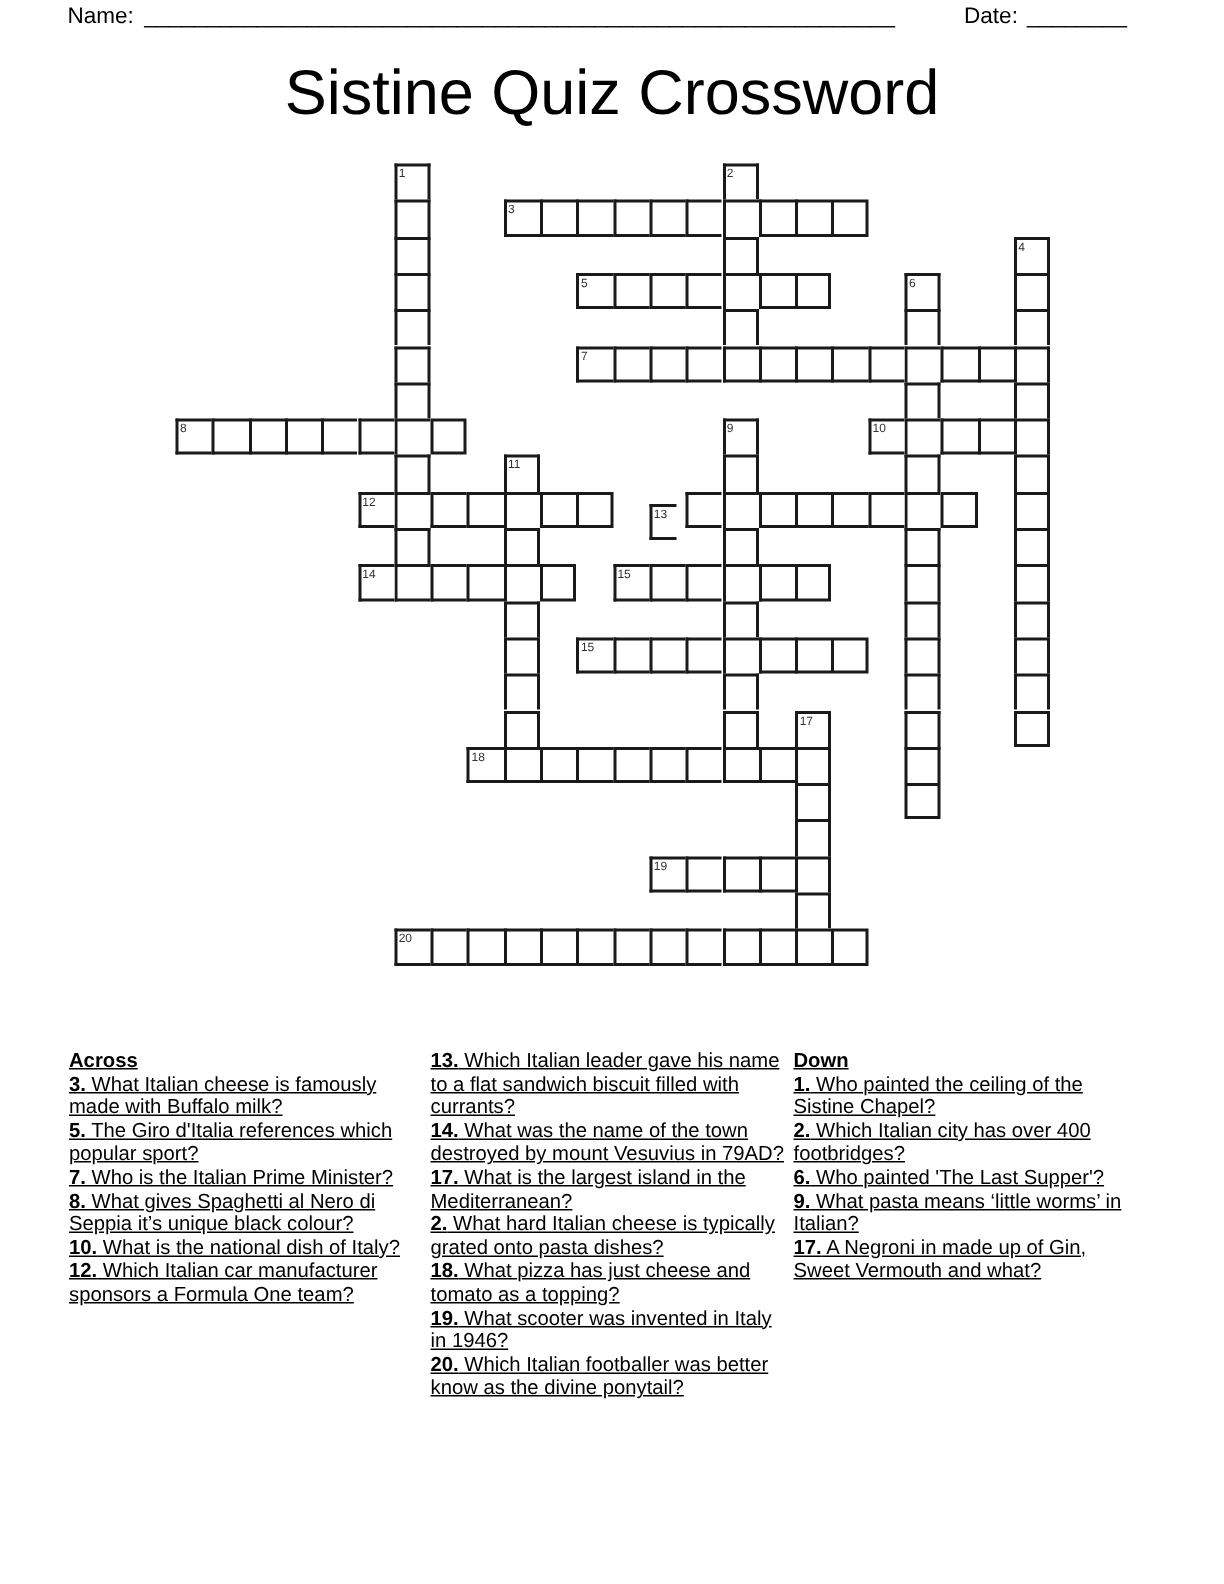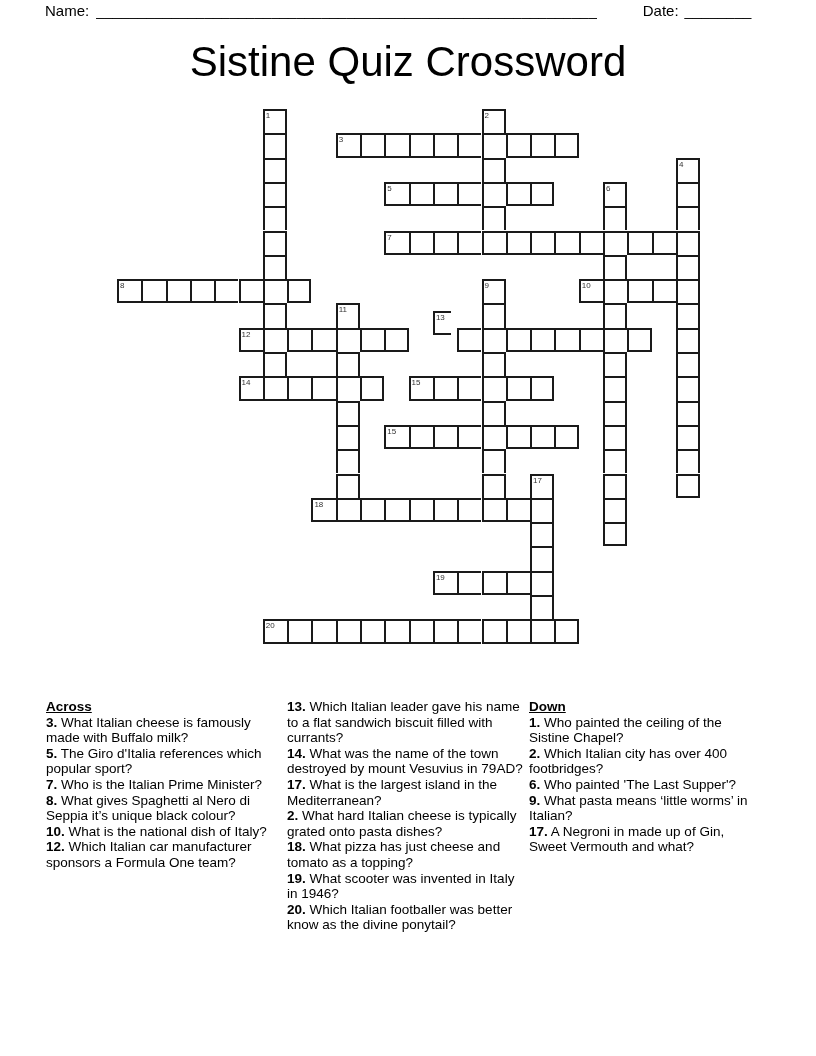--- a/index.html
+++ b/index.html
@@ -76,21 +76,21 @@
     line-height: 15.6px;
     color: #000;
   }
   #clue-col-1 { left: 46px;  width: 237px; }
   #clue-col-2 { left: 287px; width: 239px; }
   #clue-col-3 { left: 529px; width: 233px; }
   .clue-heading {
     font-weight: bold;
     text-decoration: underline;
   }
-  .clue { margin: 0; }
+  .clue { margin: 0; text-decoration: underline; }
   .clue-num { font-weight: bold; }
 </style>
 </head>
 <body>
 
 <div id="name-date-row">
   <span id="name-label">Name:</span><span id="name-line" class="blank-line">____________________________________________________________</span><span id="date-label">Date:</span><span id="date-line" class="blank-line">________</span>
 </div>
 
 <div id="title">Sistine Quiz Crossword</div>
@@ -219,21 +219,21 @@
     <div class="cell" style="left: 218.7px; top: 340.2px; width: 24.3px; height: 24.3px; border-top: 2px solid rgb(26, 26, 26); border-left: 2px solid rgb(26, 26, 26); border-right: 2px solid rgb(26, 26, 26); border-bottom: none;"></div>
     <div class="cell" style="left: 218.7px; top: 364.5px; width: 24.3px; height: 24.3px; border-top: 2px solid rgb(26, 26, 26); border-left: 2px solid rgb(26, 26, 26); border-right: 2px solid rgb(26, 26, 26); border-bottom: none;"></div>
     <div class="cell" style="left: 218.7px; top: 388.8px; width: 24.3px; height: 24.3px; border-top: 2px solid rgb(26, 26, 26); border-left: 2px solid rgb(26, 26, 26); border-right: none; border-bottom: 2px solid rgb(26, 26, 26);"></div>
     <div class="cell" style="left: 121.5px; top: 218.7px; width: 24.3px; height: 24.3px; border-top: 2px solid rgb(26, 26, 26); border-left: 2px solid rgb(26, 26, 26); border-right: none; border-bottom: 2px solid rgb(26, 26, 26);">
       <span class="cell-num">12</span>
     </div>
     <div class="cell" style="left: 170.1px; top: 218.7px; width: 24.3px; height: 24.3px; border-top: 2px solid rgb(26, 26, 26); border-left: 2px solid rgb(26, 26, 26); border-right: none; border-bottom: 2px solid rgb(26, 26, 26);"></div>
     <div class="cell" style="left: 194.4px; top: 218.7px; width: 24.3px; height: 24.3px; border-top: 2px solid rgb(26, 26, 26); border-left: 2px solid rgb(26, 26, 26); border-right: none; border-bottom: 2px solid rgb(26, 26, 26);"></div>
     <div class="cell" style="left: 243px; top: 218.7px; width: 24.3px; height: 24.3px; border-top: 2px solid rgb(26, 26, 26); border-left: 2px solid rgb(26, 26, 26); border-right: none; border-bottom: 2px solid rgb(26, 26, 26);"></div>
     <div class="cell" style="left: 267.3px; top: 218.7px; width: 24.3px; height: 24.3px; border-width: 2px; border-style: solid; border-color: rgb(26, 26, 26);"></div>
-    <div class="cell" style="left: 315.9px; top: 202px; width: 18px; height: 24.3px; border-top: 2px solid rgb(26, 26, 26); border-left: 2px solid rgb(26, 26, 26); border-right: none; border-bottom: 2px solid rgb(26, 26, 26);">
+    <div class="cell" style="left: 315.9px; top: 227px; width: 18px; height: 24.3px; border-top: 2px solid rgb(26, 26, 26); border-left: 2px solid rgb(26, 26, 26); border-right: none; border-bottom: 2px solid rgb(26, 26, 26);">
       <span class="cell-num">13</span>
     </div>
     <div class="cell" style="left: 340.2px; top: 218.7px; width: 24.3px; height: 24.3px; border-top: 2px solid rgb(26, 26, 26); border-left: 2px solid rgb(26, 26, 26); border-right: none; border-bottom: 2px solid rgb(26, 26, 26);"></div>
     <div class="cell" style="left: 388.8px; top: 218.7px; width: 24.3px; height: 24.3px; border-top: 2px solid rgb(26, 26, 26); border-left: 2px solid rgb(26, 26, 26); border-right: none; border-bottom: 2px solid rgb(26, 26, 26);"></div>
     <div class="cell" style="left: 413.1px; top: 218.7px; width: 24.3px; height: 24.3px; border-top: 2px solid rgb(26, 26, 26); border-left: 2px solid rgb(26, 26, 26); border-right: none; border-bottom: 2px solid rgb(26, 26, 26);"></div>
     <div class="cell" style="left: 437.4px; top: 218.7px; width: 24.3px; height: 24.3px; border-top: 2px solid rgb(26, 26, 26); border-left: 2px solid rgb(26, 26, 26); border-right: none; border-bottom: 2px solid rgb(26, 26, 26);"></div>
     <div class="cell" style="left: 461.7px; top: 218.7px; width: 24.3px; height: 24.3px; border-top: 2px solid rgb(26, 26, 26); border-left: 2px solid rgb(26, 26, 26); border-right: none; border-bottom: 2px solid rgb(26, 26, 26);"></div>
     <div class="cell" style="left: 510.3px; top: 218.7px; width: 24.3px; height: 24.3px; border-width: 2px; border-style: solid; border-color: rgb(26, 26, 26);"></div>
     <div class="cell" style="left: 121.5px; top: 267.3px; width: 24.3px; height: 24.3px; border-top: 2px solid rgb(26, 26, 26); border-left: 2px solid rgb(26, 26, 26); border-right: none; border-bottom: 2px solid rgb(26, 26, 26);">
       <span class="cell-num">14</span>

